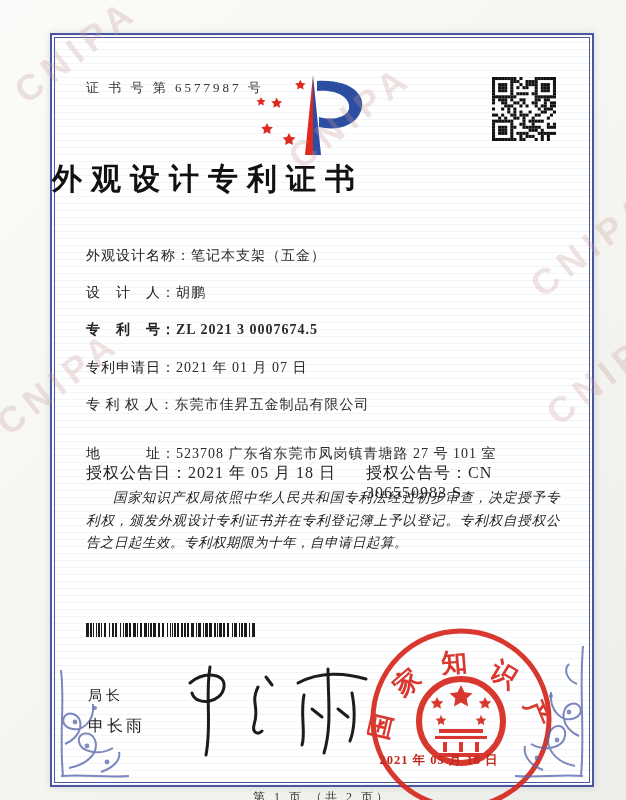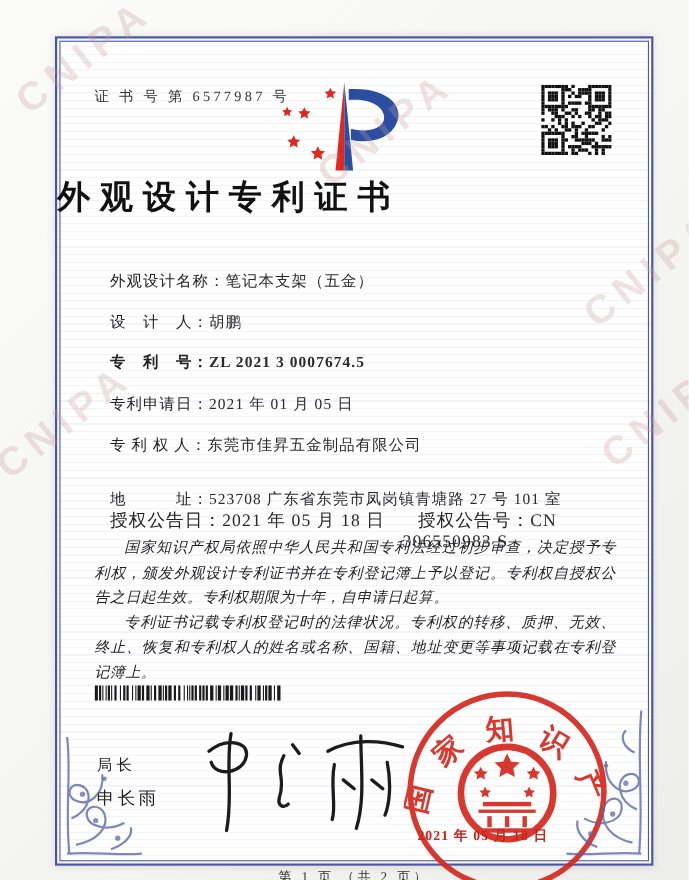--- a/index.html
+++ b/index.html
@@ -19,21 +19,21 @@
   .cert-line{position:absolute;inset:2px;border:1px solid #4856a3;pointer-events:none;}
   .abs{position:absolute;}
   .cert-no{left:34px;top:44px;font-size:13px;letter-spacing:3px;color:#333;}
   .logo{left:50%;top:36px;transform:translateX(-50%);}
   .qr{right:36px;top:42px;width:64px;height:64px;}
   .title{left:0;right:0;top:124px;text-align:left;font-size:30px;font-weight:bold;letter-spacing:9px;color:#111;}
   .field{left:34px;right:30px;font-size:14px;letter-spacing:1px;white-space:nowrap;}
   .f0{top:212px;} .f1{top:249px;} .f2{top:286px;font-weight:bold;} .f3{top:324px;} .f4{top:361px;} .f5{top:410px;}
   .grant{top:428px;left:34px;right:30px;font-size:16px;letter-spacing:1px;}
   .grant .g2{position:absolute;left:280px;top:0;}
-  .label{color:#222;margin-left:14px;}
+  .label{color:#222;}
   .paras{left:34px;right:32px;top:452px;font-size:13.5px;line-height:1.68;letter-spacing:0.5px;text-align:justify;color:#1e1e1e;}
   .paras p{margin:0;text-indent:2em;font-style:italic;}
   .barcode{left:34px;top:588px;width:172px;height:14px;}
   .signer-title{left:36px;top:652px;font-size:14px;letter-spacing:4px;color:#222;}
   .signer-name{left:36px;top:681px;font-size:16px;letter-spacing:3px;color:#222;}
   .signature{left:118px;top:618px;width:225px;height:112px;}
   .seal{left:315px;top:590px;width:188px;height:188px;opacity:0.92;}
   .seal-date{left:292px;top:717px;width:190px;text-align:center;font-size:12.5px;color:#c2271c;letter-spacing:1px;font-weight:bold;}
   .footer{left:0;right:0;top:731px;text-align:center;font-size:12px;letter-spacing:3px;color:#333;margin-top:23px;}
   .ornament{pointer-events:none;opacity:0.9;}
@@ -305,32 +305,31 @@
       <rect x="42" y="60" width="3" height="3" fill="#111"></rect>
       <rect x="48" y="60" width="3" height="3" fill="#111"></rect>
       <rect x="54" y="60" width="3" height="3" fill="#111"></rect>
     </svg>
 
   <div class="abs title">外观设计专利证书</div>
 
   <div class="abs field f0"><span class="label">外观设计名称：</span><span>笔记本支架（五金）</span></div>
   <div class="abs field f1"><span class="label">设　计　人：</span><span>胡鹏</span></div>
   <div class="abs field f2"><span class="label">专　利　号：</span><span>ZL 2021 3 0007674.5</span></div>
-  <div class="abs field f3"><span class="label">专利申请日：</span><span>2021 年 01 月 05 日</span></div>
+  <div class="abs field f3"><span class="label">专利申请日：</span><span>2021 年 01 月 07 日</span></div>
   <div class="abs field f4"><span class="label">专 利 权 人：</span><span>东莞市佳昇五金制品有限公司</span></div>
   <div class="abs field f5"><span class="label">地　　　址：</span><span>523708 广东省东莞市凤岗镇青塘路 27 号 101 室</span></div>
 
   <div class="abs grant">
     <span><span class="label">授权公告日：</span><span>2021 年 05 月 18 日</span></span>
     <span class="g2"><span class="label">授权公告号：</span><span>CN 306550983 S</span></span>
   </div>
 
   <div class="abs paras">
     <p>国家知识产权局依照中华人民共和国专利法经过初步审查，决定授予专利权，颁发外观设计专利证书并在专利登记簿上予以登记。专利权自授权公告之日起生效。专利权期限为十年，自申请日起算。</p>
-    <p>专利证书记载专利权登记时的法律状况。专利权的转移、质押、无效、终止、恢复和专利权人的姓名或名称、国籍、地址变更等事项记载在专利登记簿上。</p>
   </div>
 
   <svg class="abs barcode" id="barcode-svg" viewBox="0 0 172 14" preserveAspectRatio="none">
       <rect x="0" y="0" width="3" height="14" fill="#1a1a1a"></rect>
       <rect x="4" y="0" width="2" height="14" fill="#1a1a1a"></rect>
       <rect x="7" y="0" width="1" height="14" fill="#1a1a1a"></rect>
       <rect x="10" y="0" width="1" height="14" fill="#1a1a1a"></rect>
       <rect x="12" y="0" width="2" height="14" fill="#1a1a1a"></rect>
       <rect x="15" y="0" width="1" height="14" fill="#1a1a1a"></rect>
       <rect x="18" y="0" width="2" height="14" fill="#1a1a1a"></rect>

